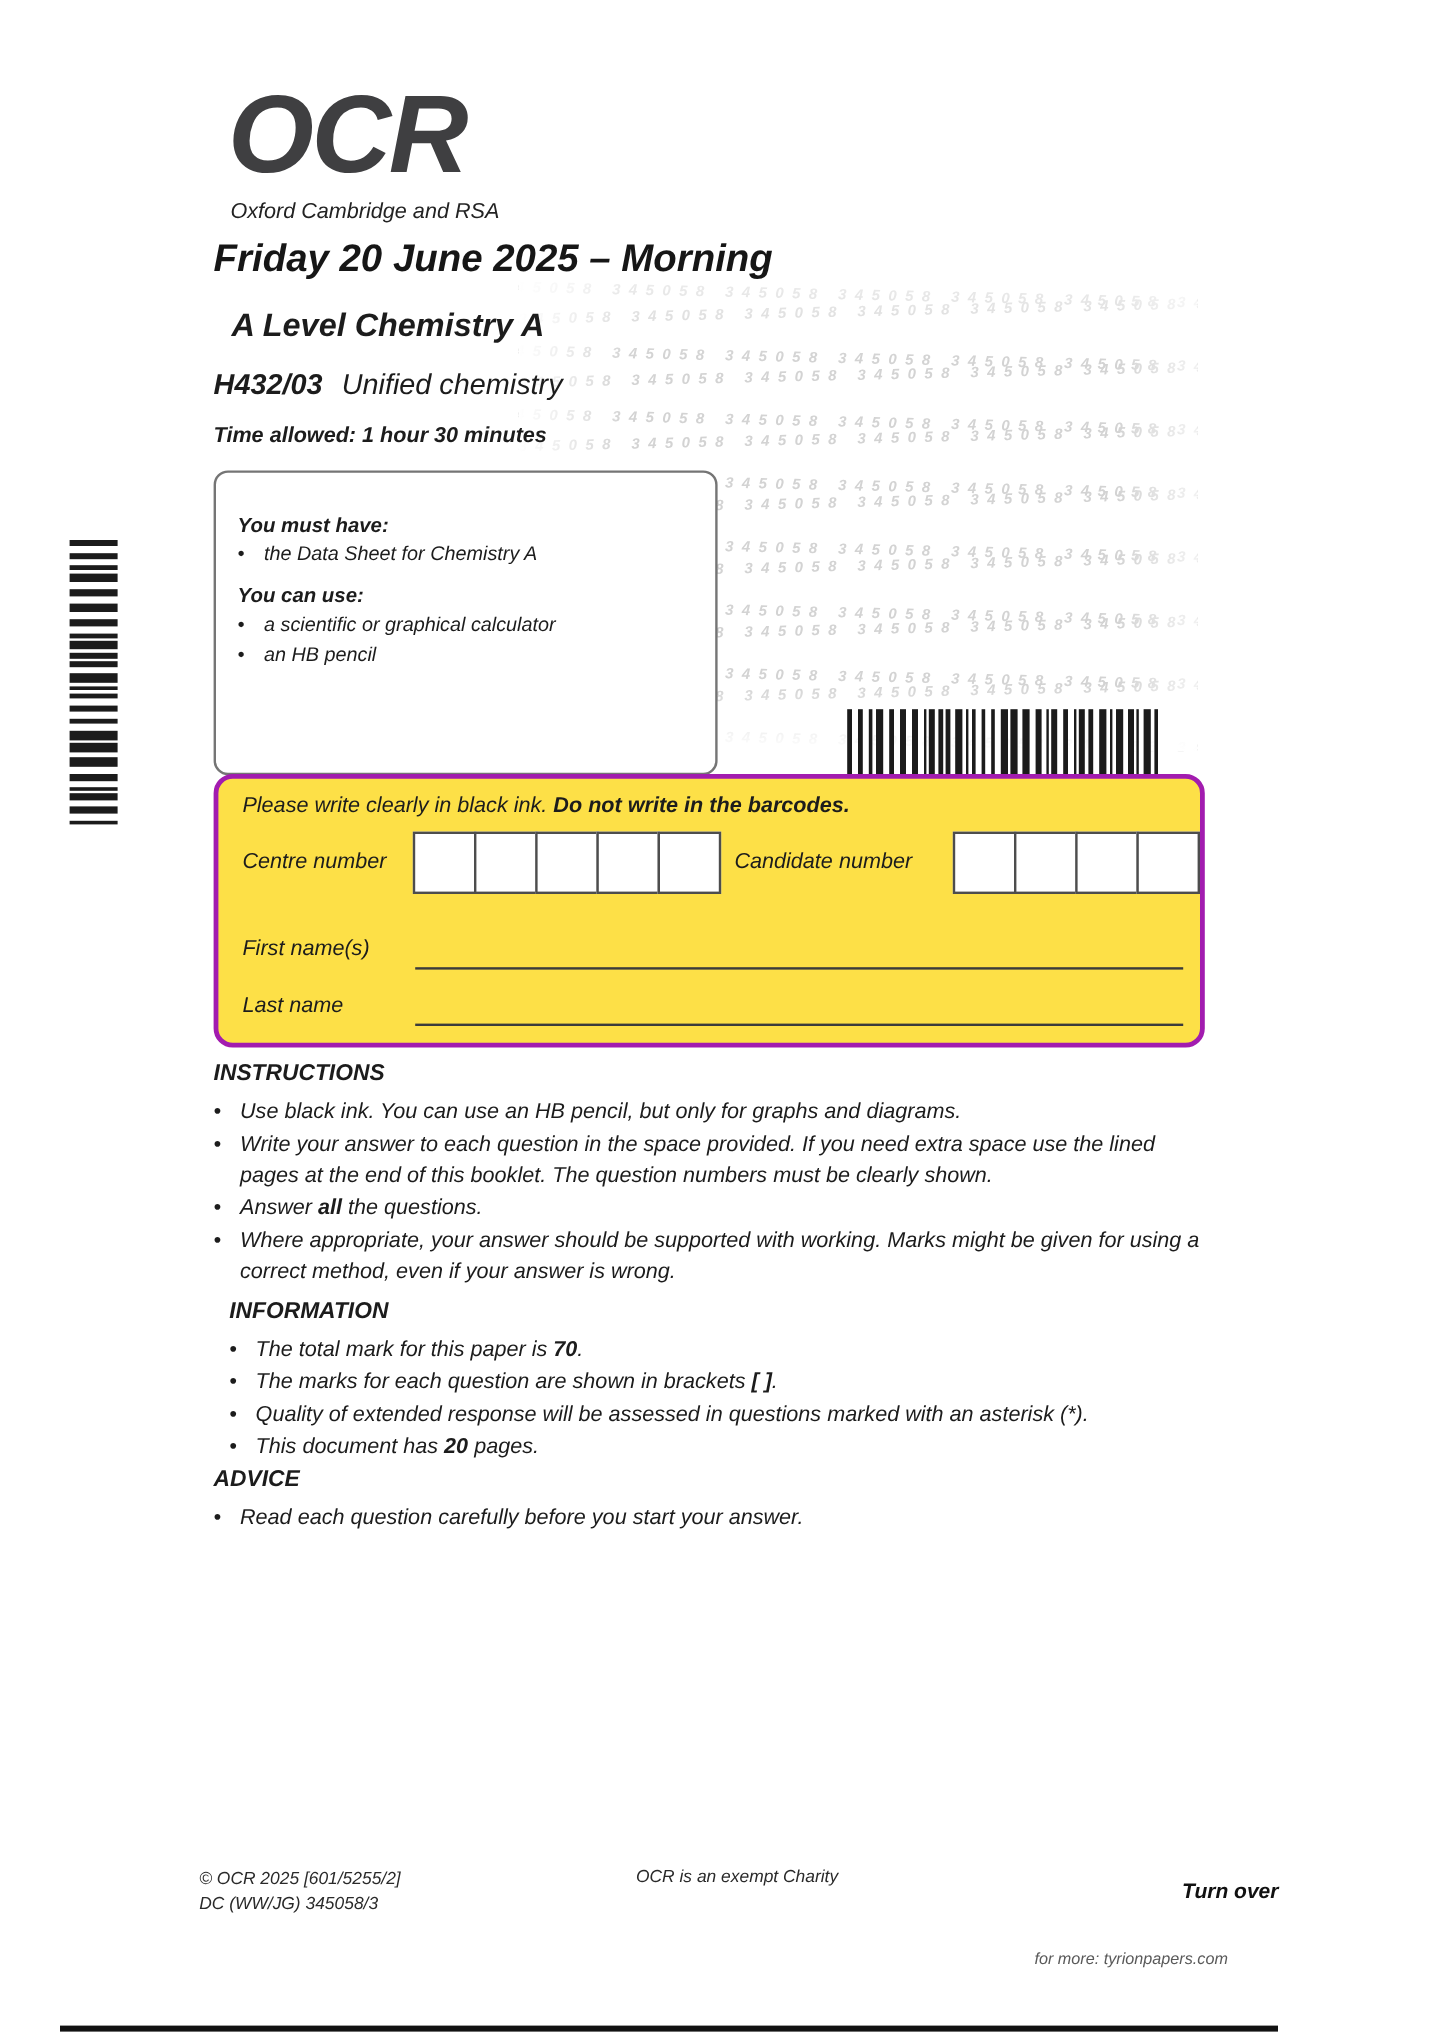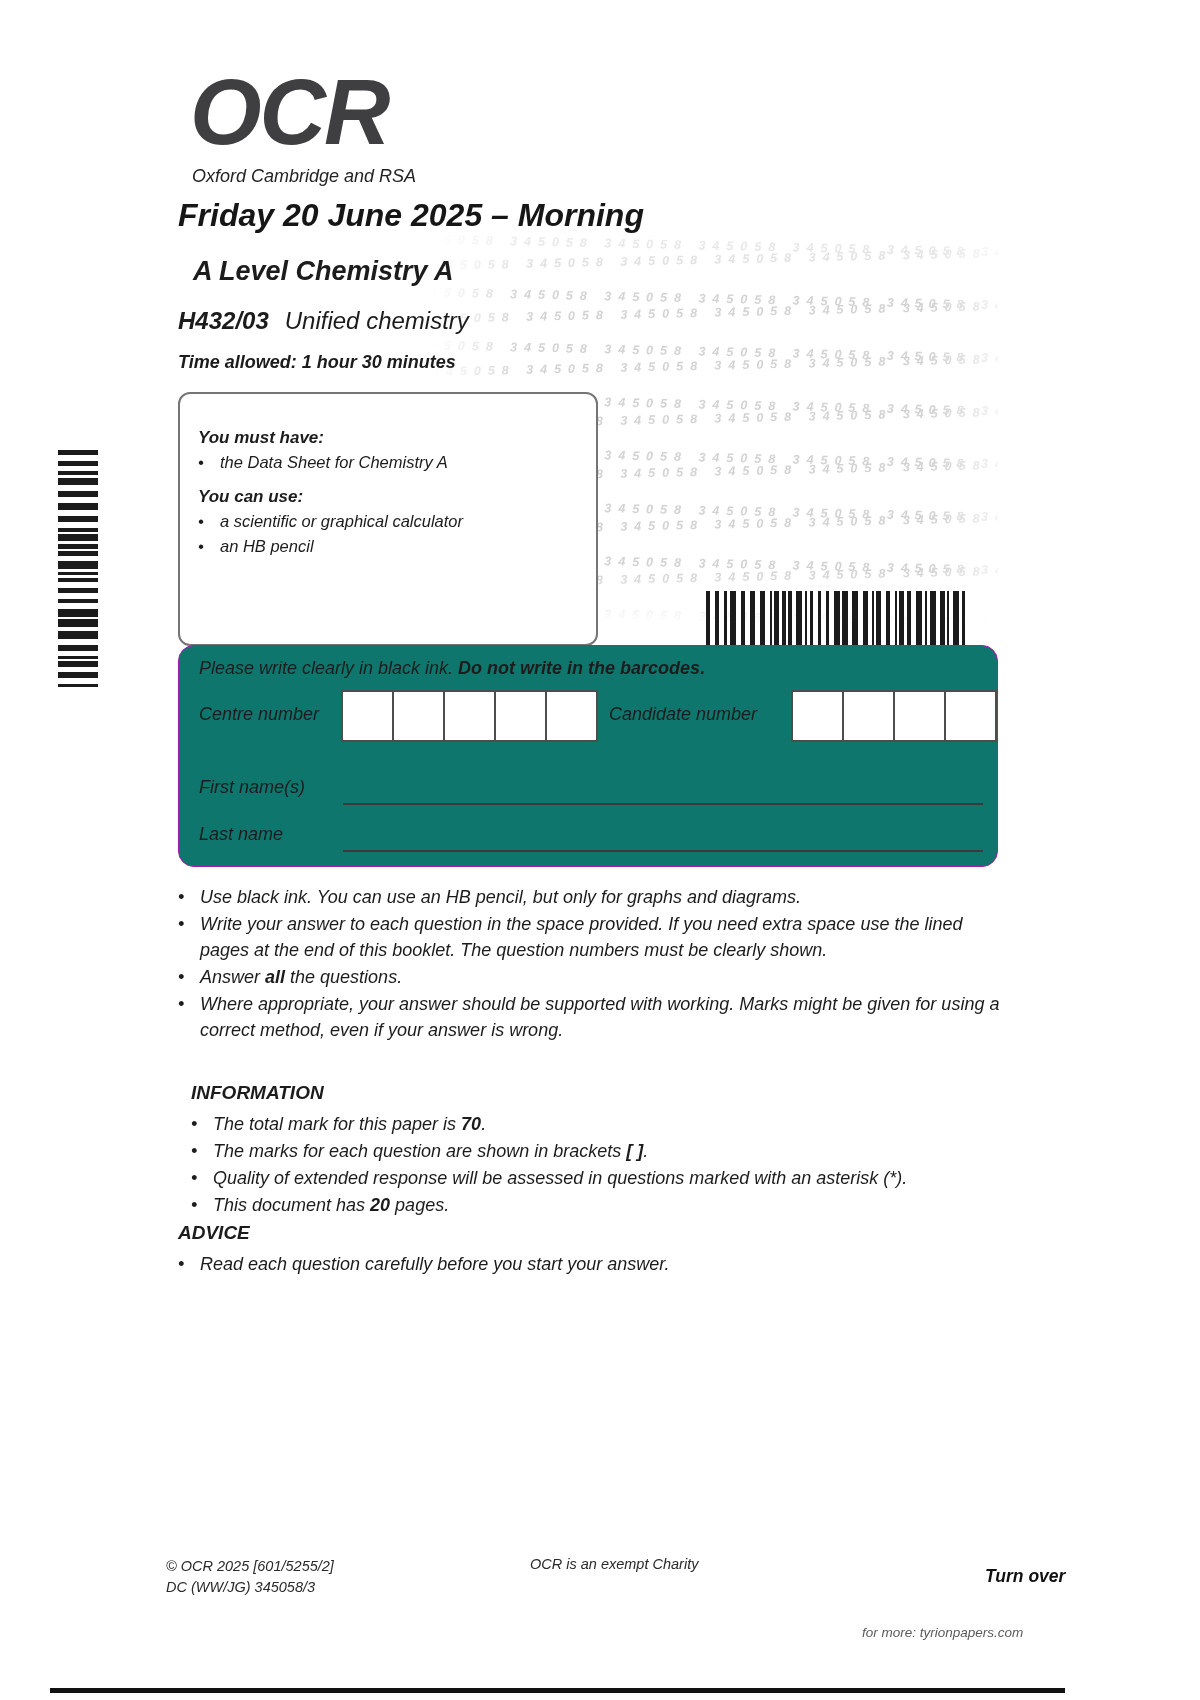--- a/index.html
+++ b/index.html
@@ -40,22 +40,22 @@
 
   
   .materials-box{left:178px;top:392px;width:380px;height:186px;border:2px solid #757575;
                  border-radius:12px;background:#fff;padding:32px 18px;z-index:2;}
   .mat-heading{font-size:17px;font-weight:bold;line-height:24px;}
   .mat-gap{height:10px;}
   .mat-item{display:flex;font-size:16.5px;line-height:25px;}
   .mat-item .dot, .bullet-row .dot{width:22px;flex:none;}
 
   
-  .candidate-box{left:178px;top:645px;width:818px;height:220px;border:1px solid #a21caf;
-                 border-radius:16px;background:#0f766e;z-index:2;}
+  .candidate-box{left:178px;top:645px;width:818px;height:220px;border:4px solid #a21caf;
+                 border-radius:16px;background:#fde047;z-index:2;}
   .cand-note{left:20px;top:12px;font-size:18px;}
   .cand-note b{font-weight:bold;}
   .field-label{font-size:18px;color:#1c1c1c;}
   .centre-label{left:20px;top:58px;}
   .centre-cells{left:162px;top:44px;display:flex;}
   .candidate-label{left:430px;top:58px;}
   .candidate-cells{left:612px;top:44px;display:flex;}
   .cell{width:49px;height:48px;border:2px solid #4d4d4d;background:#fff;margin-left:-2px;}
   .cell:first-child{margin-left:0;}
   .firstname-label{left:20px;top:131px;}
@@ -217,20 +217,21 @@
         <div class="cell"></div>
         <div class="cell"></div>
       </div>
     <div class="abs field-label firstname-label">First name(s)</div>
     <div class="abs firstname-line"></div>
     <div class="abs field-label lastname-label">Last name</div>
     <div class="abs lastname-line"></div>
   </div>
 
   <div class="abs section sec-instructions">
+    <div class="sec-heading">INSTRUCTIONS</div>
     <div>
         <div class="bullet-row">
           <span class="dot">•</span>
           <span class="txt">Use black ink. You can use an HB pencil, but only for graphs and diagrams.</span>
         </div>
         <div class="bullet-row">
           <span class="dot">•</span>
           <span class="txt">Write your answer to each question in the space provided. If you need extra space use the lined pages at the end of this booklet. The question numbers must be clearly shown.</span>
         </div>
         <div class="bullet-row">

